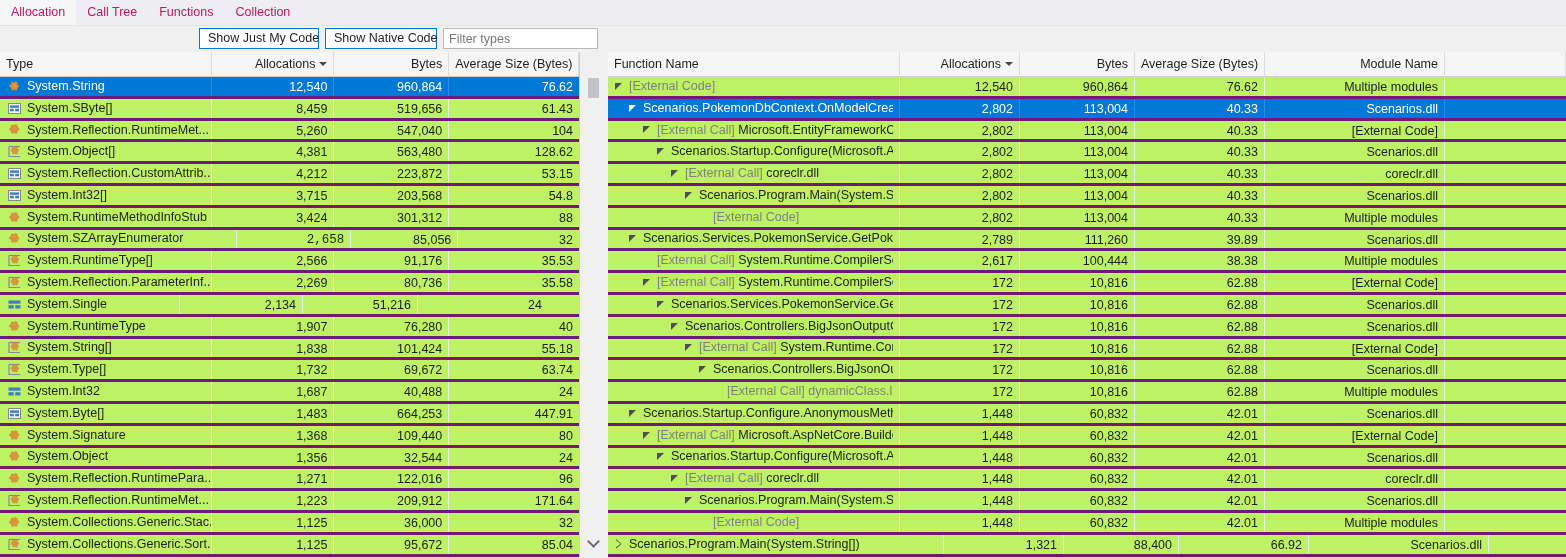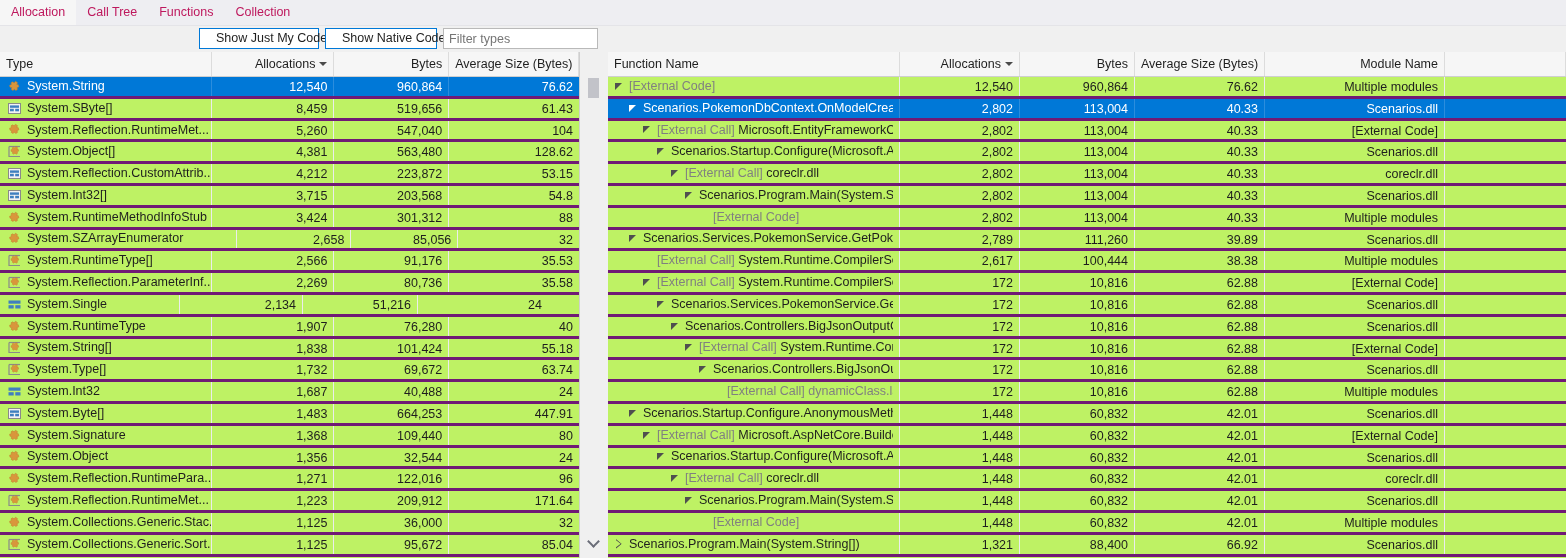--- a/index.html
+++ b/index.html
@@ -15,21 +15,21 @@
   .tabstrip{height:26px;background:#eeeef2;display:flex;align-items:flex-end;
             border-bottom:1px solid #e4e4e8;box-sizing:border-box;}
   .tab{padding:4px 11px 5px 11px;font-size:12.5px;color:#be185d;line-height:16px;
        cursor:default;}
   .tab.active{background:#f6f6f6;}
 
   
   .toolbar{height:26px;background:#f0f0f0;position:relative;}
   .tbtn{position:absolute;top:2px;height:21px;line-height:19px;
         background:#ffffff;border:1px solid #0078d7;color:#1e1e1e;
-        font-size:12.5px;font-family:inherit;padding:0 16px;box-sizing:border-box;
+        font-size:12.5px;font-family:inherit;padding:0 8px;box-sizing:border-box;
         cursor:default;white-space:nowrap;}
   .filterbox{position:absolute;top:2px;height:21px;line-height:19px;
         background:#ffffff;border:1px solid #b9b9b9;color:#6d6d6d;
         font-size:12.5px;padding:0 5px;box-sizing:border-box;}
 
   
   .panes{position:absolute;top:52px;left:0;right:0;bottom:0;}
   .pane{position:absolute;top:0;bottom:0;background:#bef264;box-sizing:border-box;}
   .pane-left{left:0;width:580px;border-right:1px solid #cfcfcf;}
   .splitter{position:absolute;left:580px;width:28px;top:0;bottom:0;background:#f0f0f0;}
@@ -222,21 +222,21 @@
           </div>
           <div class="row">
             <div class="cell typecell" style="width: 256px;">
               <span class="ico">
                 <svg width="13" height="13" viewBox="0 0 13 13">
                   <path d="M7.5 1.2l2.1 1.5-0.9 1.7 1.6 0.3 0.6 2.1-2.0 0.9 0.7 1.6-1.7 1.2-1.6-1.3-1.2 1.3-1.9-1.1 0.6-1.8-1.8-0.4-0.4-2.0 1.9-0.7-0.5-1.7 1.8-1.0 1.3 1.2z" fill="#d9963c" stroke="#c07d28" stroke-width="0.5"></path>
                 </svg>
               </span>
               <span>System.SZArrayEnumerator</span>
             </div>
-            <div class="cell num" style="width: 123px;">2,658</div>
+            <div class="cell num" style="width: 123px; font-family: Liberation Mono, monospace;">2,658</div>
             <div class="cell num" style="width: 115px;">85,056</div>
             <div class="cell num last" style="width: 130px;">32</div>
           </div>
           <div class="row">
             <div class="cell typecell" style="width: 212px;">
               <span class="ico">
                 <svg width="13" height="13" viewBox="0 0 13 13">
       <path d="M1 1.5 L1 11.5 L12 11.5" fill="none" stroke="#8a8a8a" stroke-width="1.2"></path>
       <path d="M12 1.5 L1 1.5" fill="none" stroke="#8a8a8a" stroke-width="1.2"></path>
       <g transform="translate(1.6,0.4) scale(0.84)">
@@ -691,21 +691,21 @@
               <span class="twisty "></span>
               <span class="fname"><span class="ext">[External Code]</span></span>
             </div>
             <div class="cell num" style="width: 120px;">1,448</div>
             <div class="cell num" style="width: 115px;">60,832</div>
             <div class="cell num" style="width: 130px;">42.01</div>
             <div class="cell num" style="width: 180px;">Multiple modules</div>
             <div class="cell last" style="flex: 1 1 0%;"></div>
           </div>
           <div class="row">
-            <div class="cell treecell" style="width: 292px; padding-left: 6px;">
+            <div class="cell treecell" style="width: 336px; padding-left: 6px;">
               <span class="twisty closed"></span>
               <span class="fname"><span>Scenarios.Program.Main(System.String[])</span></span>
             </div>
             <div class="cell num" style="width: 120px;">1,321</div>
             <div class="cell num" style="width: 115px;">88,400</div>
             <div class="cell num" style="width: 130px;">66.92</div>
             <div class="cell num" style="width: 180px;">Scenarios.dll</div>
             <div class="cell last" style="flex: 1 1 0%;"></div>
           </div>
         </div>

